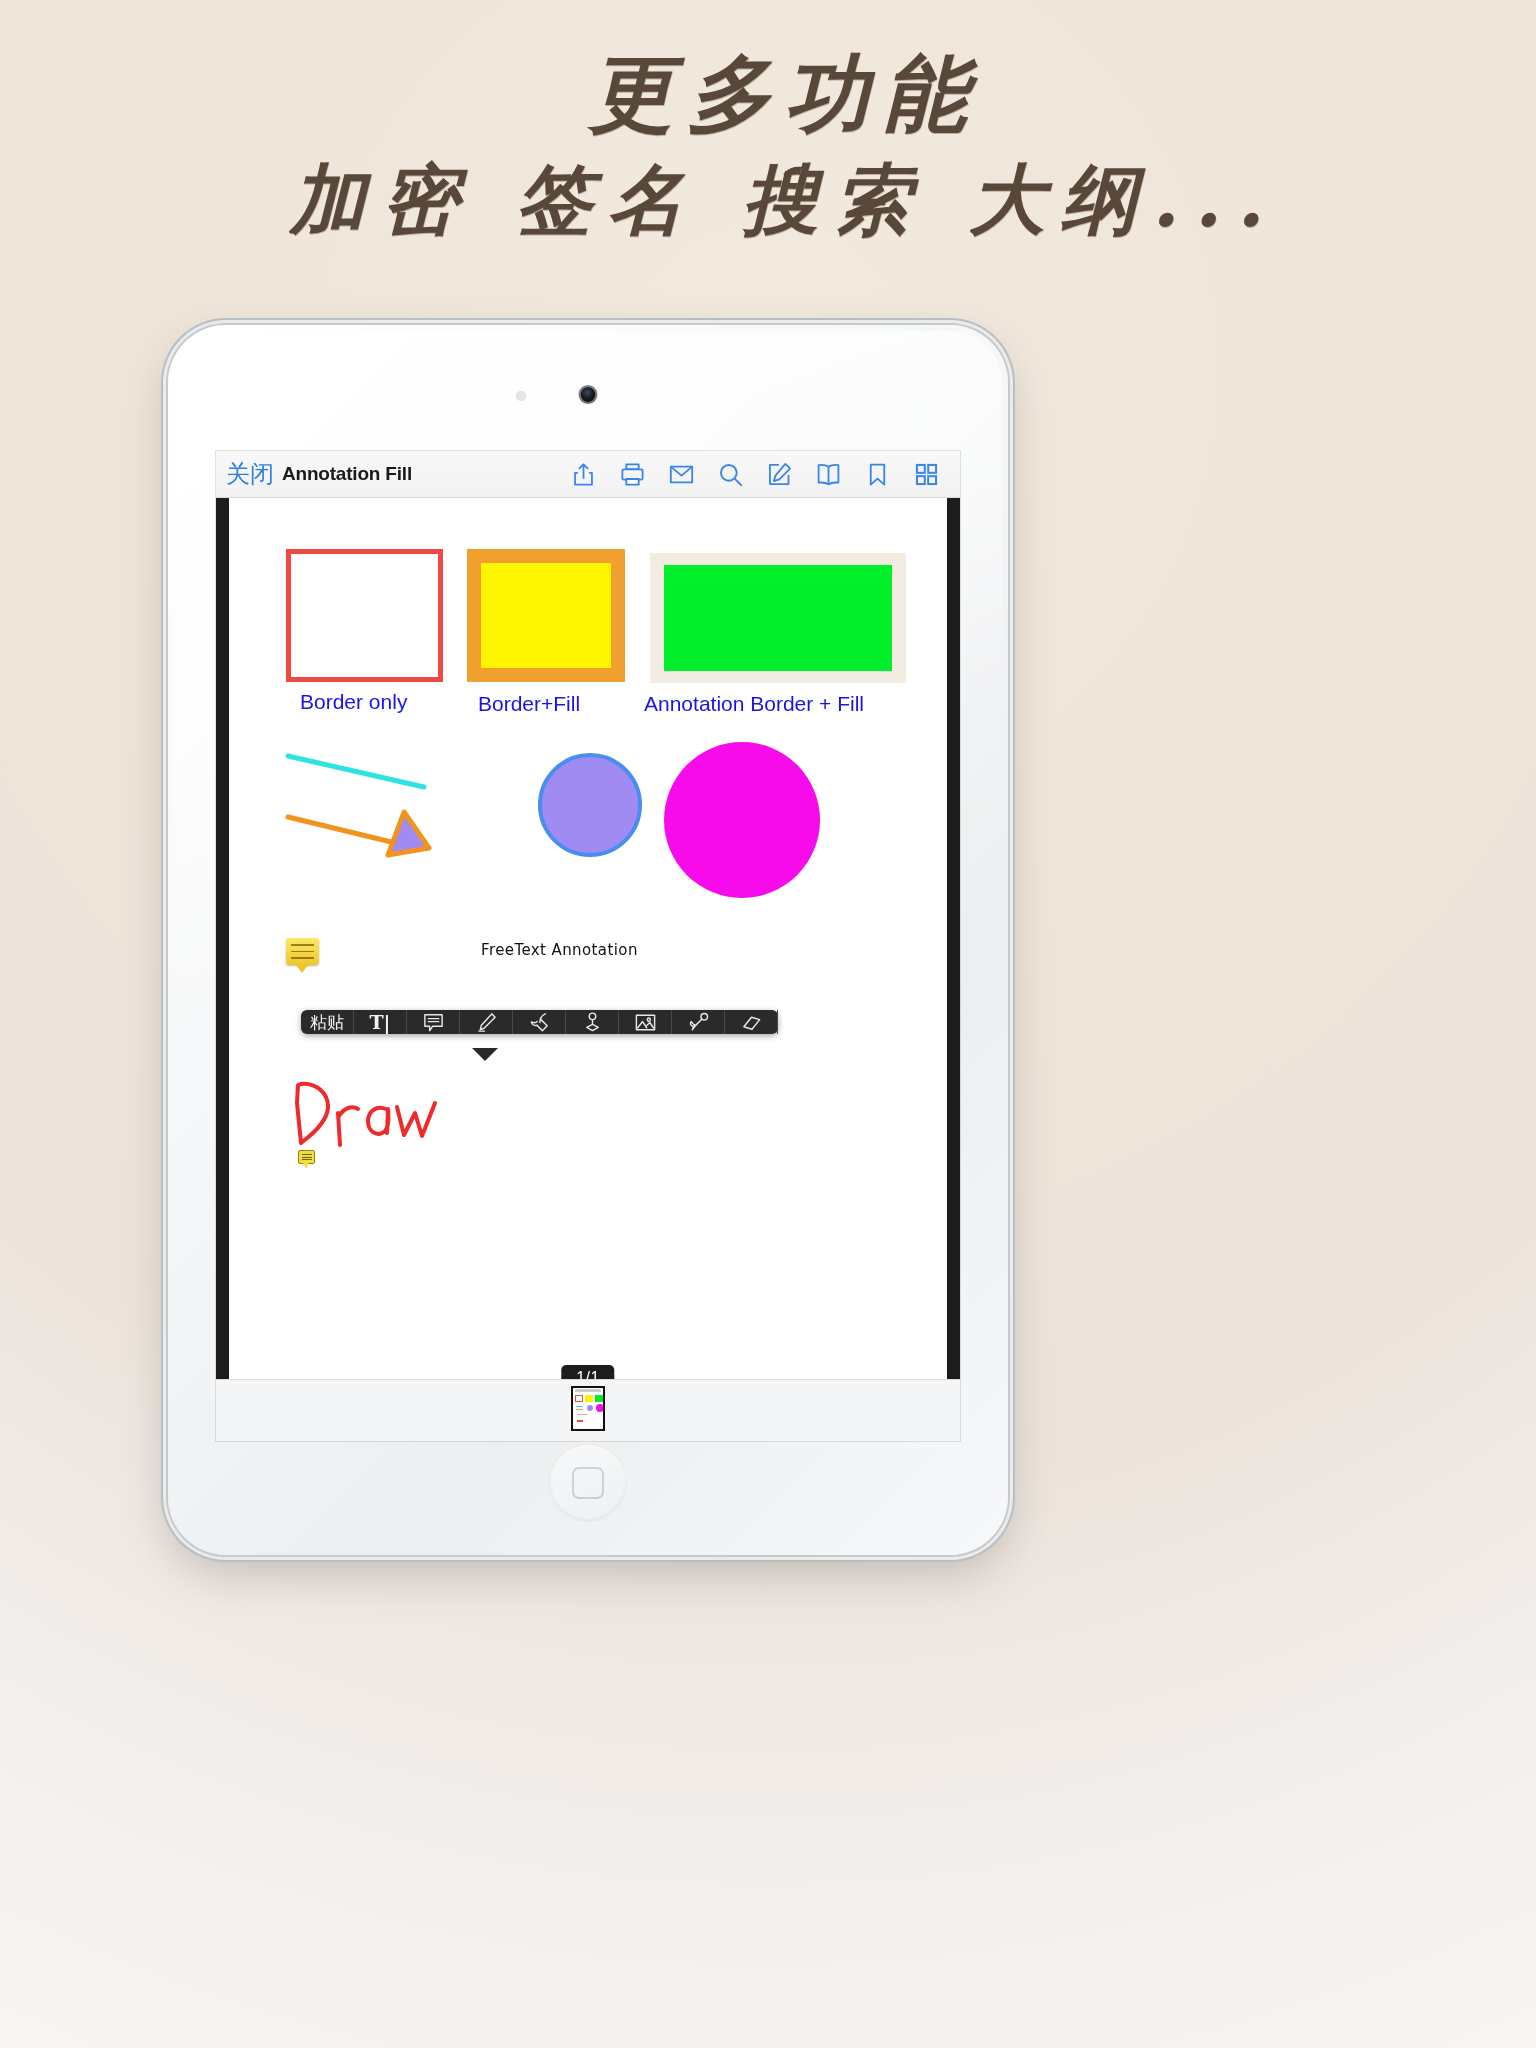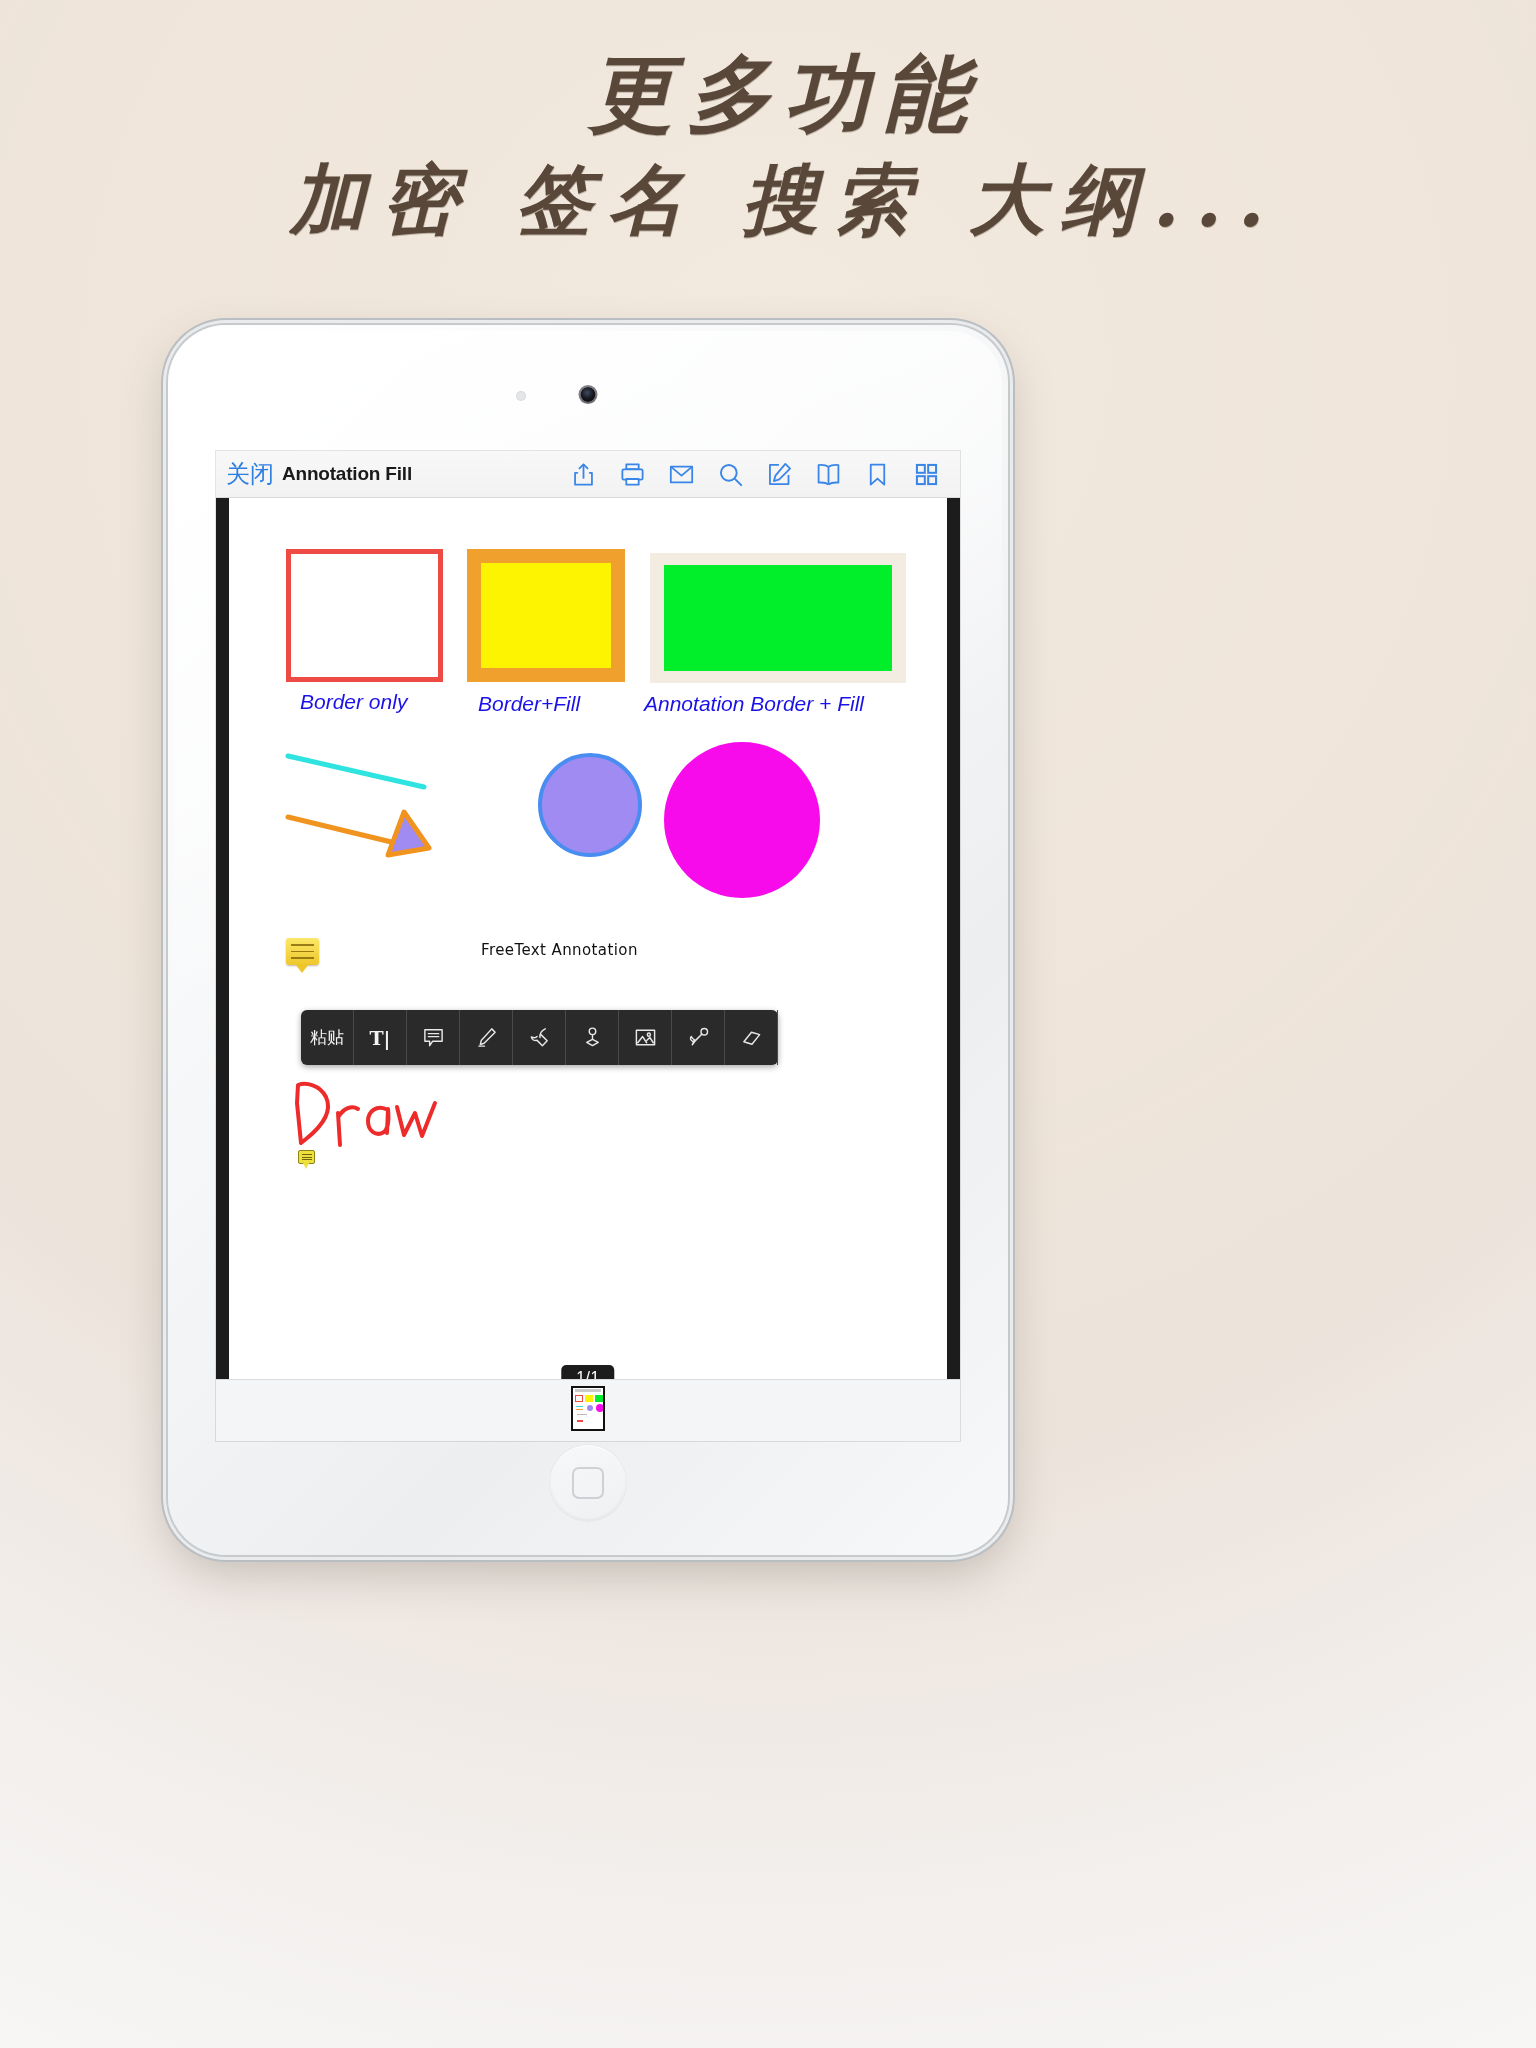--- a/index.html
+++ b/index.html
@@ -210,21 +210,20 @@
     width: 100%; height: 100%;
     background: #00ef2a;
   }
 
   .shape-label {
     position: absolute;
     color: #1a12e8;
     font-size: 21px;
     font-family: "Liberation Sans", sans-serif;
     white-space: nowrap;
-    font-style: italic;
   }
   .lbl-border-only    { left: 84px;  top: 141px; }
   .lbl-border-fill    { left: 262px; top: 143px; text-align: center; }
   .lbl-transparent    { left: 428px; top: 143px; }
 
   
   .shape-row2 { position: absolute; top: 238px; left: 0; width: 100%; height: 150px; }
   .shape-row2 svg { position: absolute; left: 0; top: 0; width: 744px; height: 160px; }
 
   .circle-purple {
@@ -282,21 +281,21 @@
     font-size: 15px;
     color: #111111;
     letter-spacing: 0.4px;
     white-space: nowrap;
   }
 
   
   .ctx-menu {
     position: absolute;
     left: 85px; top: 512px;
-    height: 55px;
+    height: 24px;
     background: #2a2a2a;
     border-radius: 6px;
     display: flex;
     align-items: stretch;
     box-shadow: 0 2px 6px rgba(0,0,0,0.35);
   }
   .ctx-item {
     display: flex;
     align-items: center;
     justify-content: center;

